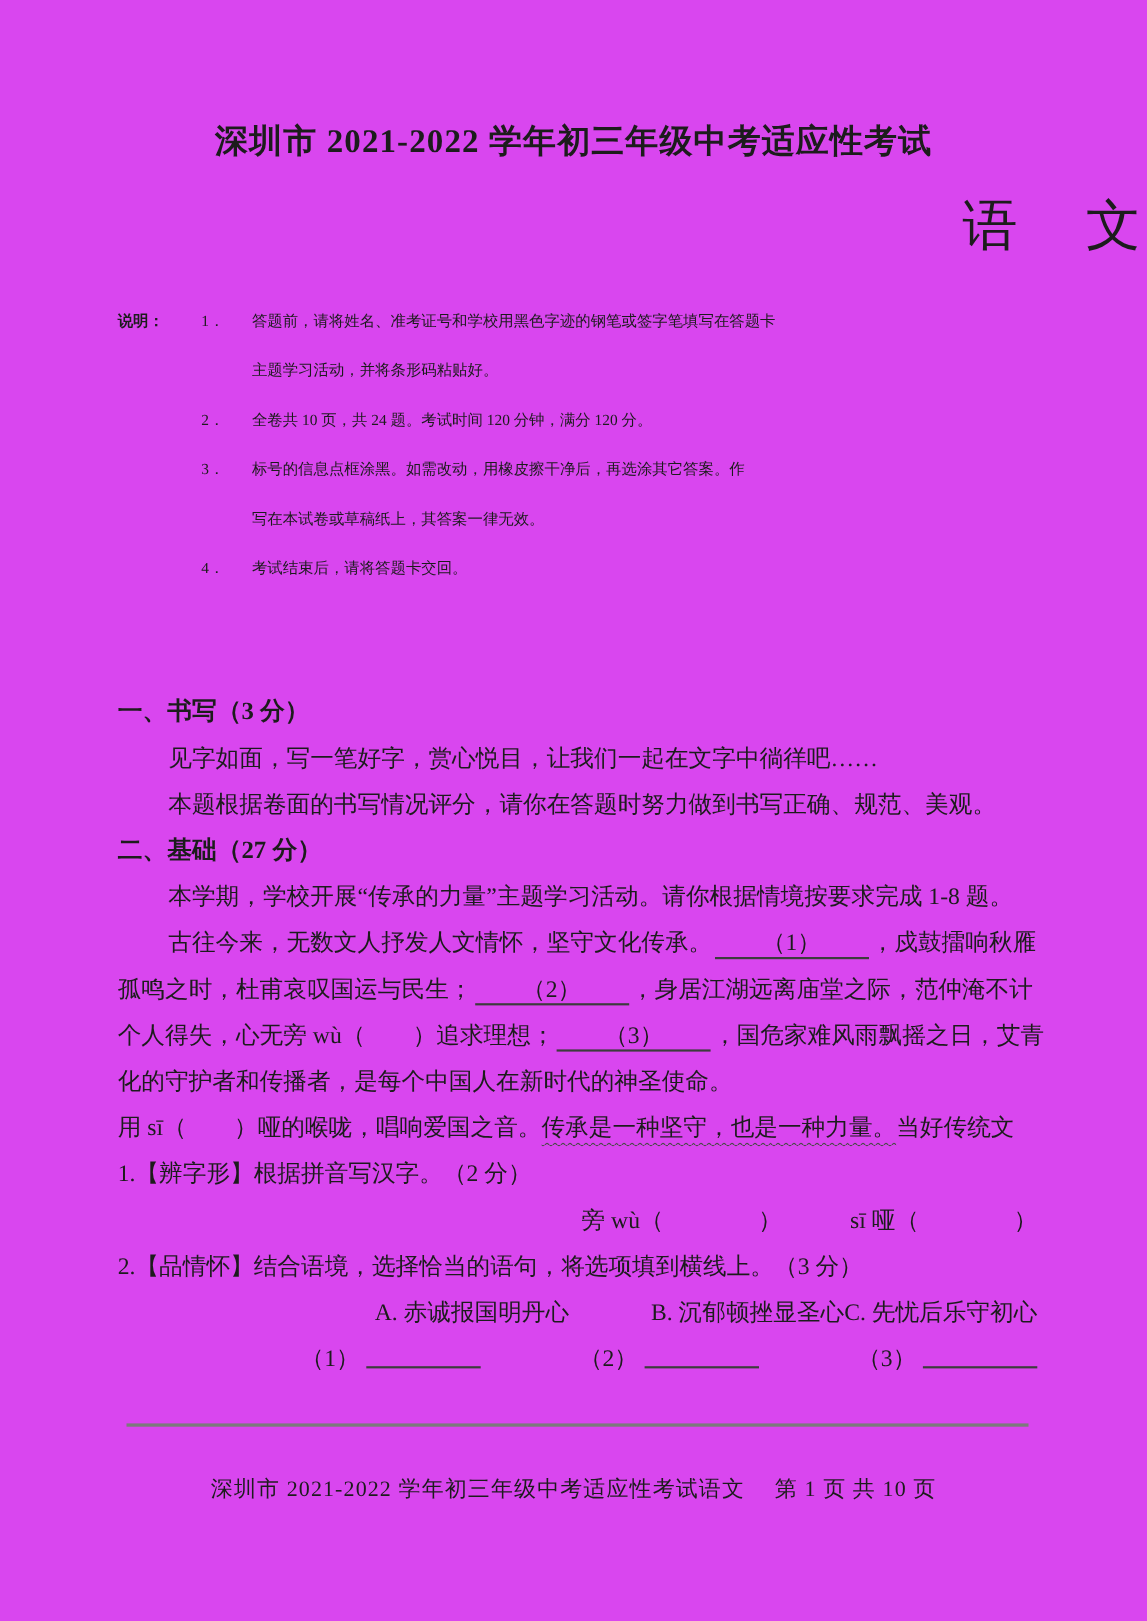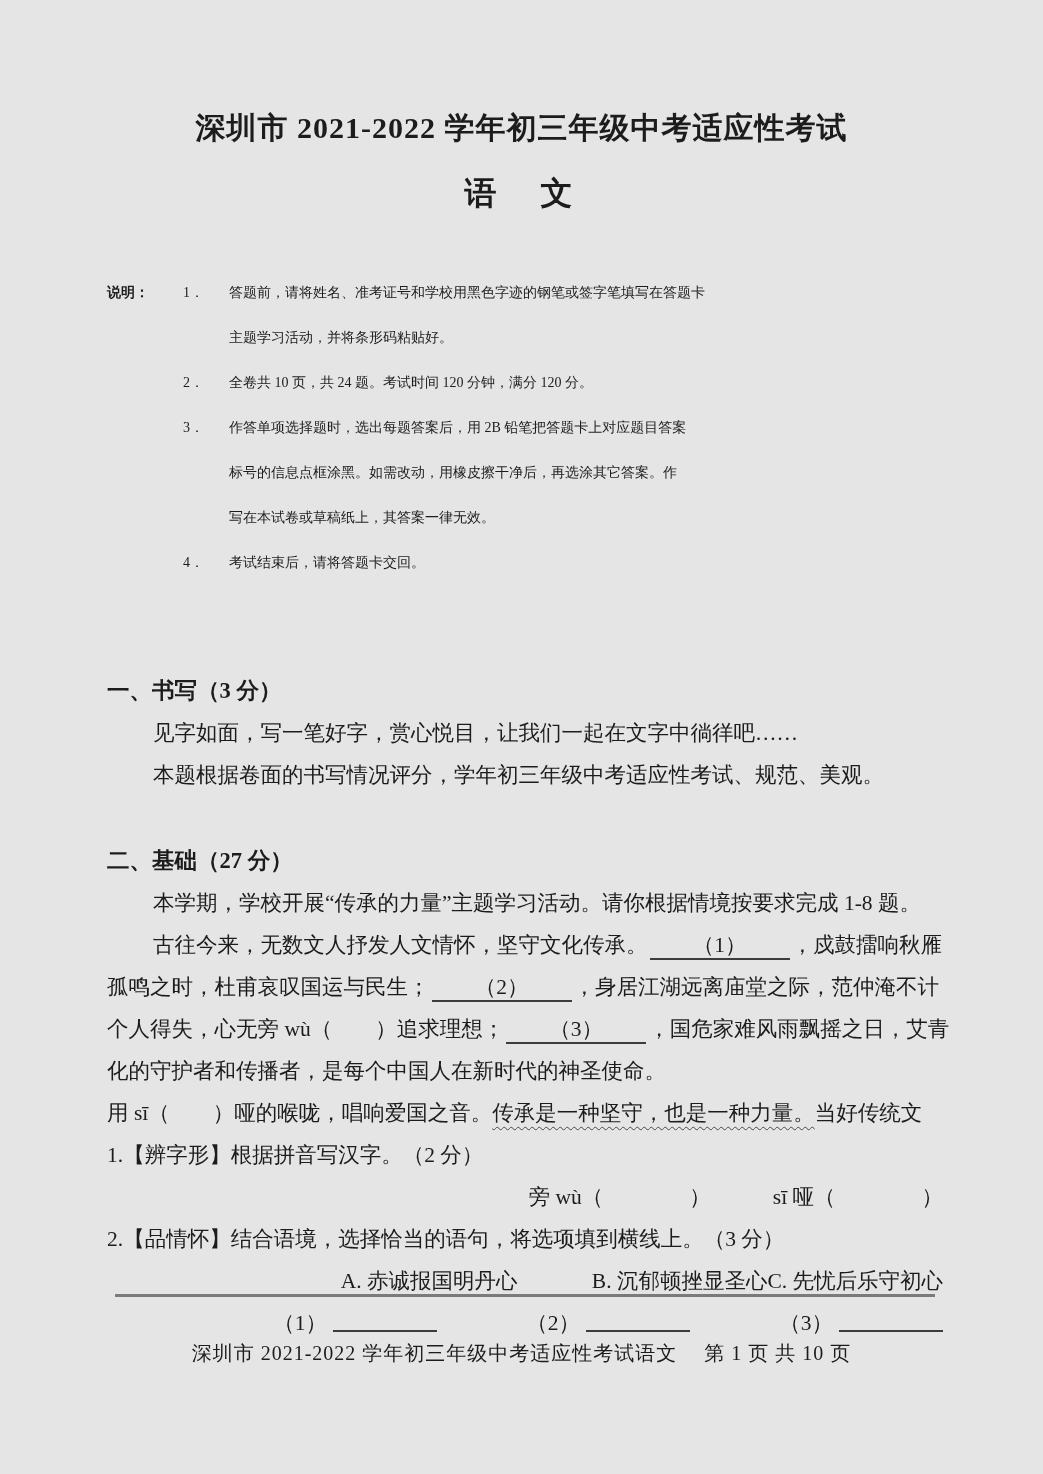--- a/index.html
+++ b/index.html
@@ -4,21 +4,21 @@
 <style>
   html, body {
     margin: 0;
     padding: 0;
     background: #ffffff;
   }
   .page {
     position: relative;
     width: 1043px;
     height: 1474px;
-    background: #e5e5e5;
+    background: #d946ef;
     color: #1c1c1c;
     font-family: "Liberation Serif", "DejaVu Serif", serif;
     overflow: hidden;
   }
   
   .exam-title {
     position: absolute;
     top: 108px;
     left: 0;
     width: 100%;
@@ -26,23 +26,23 @@
     font-size: 30px;
     font-weight: 700;
     letter-spacing: 1px;
     white-space: nowrap;
   }
   .exam-subject {
     position: absolute;
     top: 172px;
     left: 0;
     width: 100%;
-    text-align: center;
-    font-size: 32px;
-    font-weight: 700;
+    text-align: right;
+    font-size: 50px;
+    font-weight: 400;
     letter-spacing: 6px;
     white-space: nowrap;
   }
   
   .instructions {
     position: absolute;
     top: 270px;
     left: 107px;
     width: 850px;
     font-size: 14px;
@@ -77,21 +77,20 @@
     font-size: 21.5px;
   }
   .bline {
     height: 42px;
     line-height: 42px;
     white-space: nowrap;
   }
   .heading {
     font-weight: 700;
     font-size: 22.5px;
-    margin-top: 44px;
   }
   .indent { padding-left: 46px; }
   .indent-sm { padding-left: 40px; text-align: right; }
   
   .ublank {
     display: inline-block;
     min-width: 140px;
     text-align: center;
     border-bottom: 2px solid #3c3c3c;
     line-height: 26px;
@@ -173,41 +172,40 @@
       <div class="instr-item">
         <div class="instr-num">2．</div>
         <div class="instr-lines">
           <div class="iline">全卷共 10 页，共 24 题。考试时间 120 分钟，满分 120 分。</div>
         </div>
       </div>
 
       <div class="instr-item">
         <div class="instr-num">3．</div>
         <div class="instr-lines">
-          <div class="iline">作答单项选择题时，选出每题答案后，用 2B 铅笔把答题卡上对应题目答案</div>
           <div class="iline">标号的信息点框涂黑。如需改动，用橡皮擦干净后，再选涂其它答案。作</div>
           <div class="iline">写在本试卷或草稿纸上，其答案一律无效。</div>
         </div>
       </div>
 
       <div class="instr-item">
         <div class="instr-num">4．</div>
         <div class="instr-lines">
           <div class="iline">考试结束后，请将答题卡交回。</div>
         </div>
       </div>
 
     </div>
   </div>
 
   <div class="main">
 
     <div class="bline heading">一、书写（3 分）</div>
     <div class="bline indent">见字如面，写一笔好字，赏心悦目，让我们一起在文字中徜徉吧……</div>
-    <div class="bline indent">本题根据卷面的书写情况评分，学年初三年级中考适应性考试、规范、美观。</div>
+    <div class="bline indent">本题根据卷面的书写情况评分，请你在答题时努力做到书写正确、规范、美观。</div>
 
     <div class="bline heading">二、基础（27 分）</div>
     <div class="bline indent">本学期，学校开展“传承的力量”主题学习活动。请你根据情境按要求完成 1-8 题。</div>
 
     <div class="bline indent">
       <span>古往今来，无数文人抒发人文情怀，坚守文化传承。</span><span class="ublank">（1）</span><span>，戍鼓擂响秋雁</span>
     </div>
 
     <div class="bline">
       <span>孤鸣之时，杜甫哀叹国运与民生；</span><span class="ublank">（2）</span><span>，身居江湖远离庙堂之际，范仲淹不计</span>

